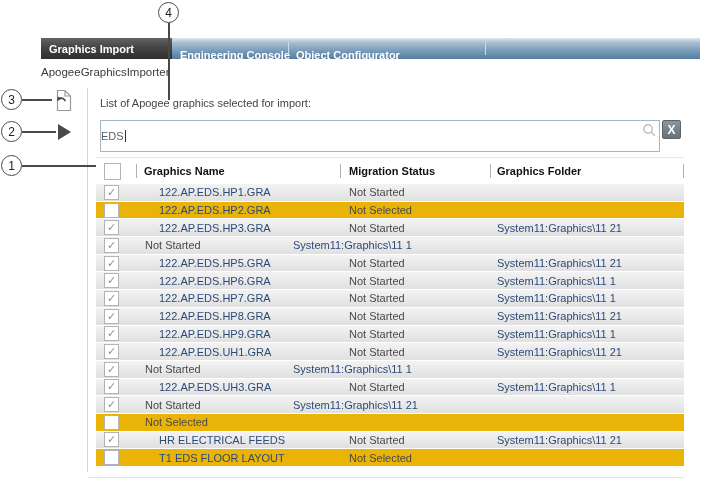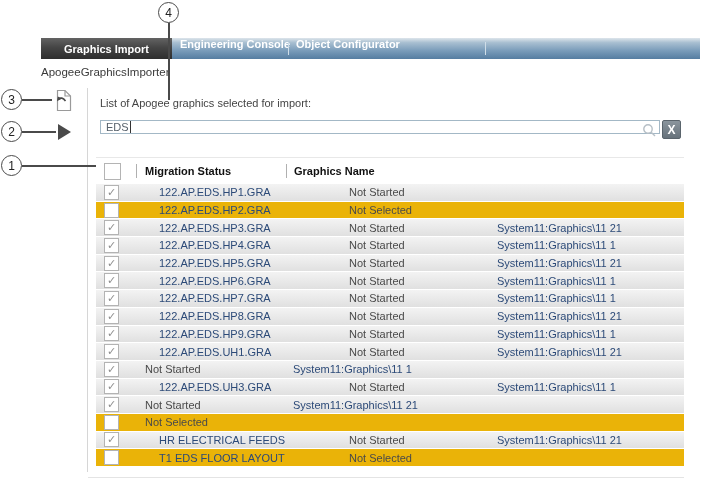--- a/index.html
+++ b/index.html
@@ -8,24 +8,24 @@
     font-family:"Liberation Sans",sans-serif;font-size:11px;color:#333;
   }
   
   .tabbar{
     position:absolute;left:41px;top:38px;width:659px;height:21px;
     background:linear-gradient(180deg,#dde5eb 0%,#a8bfd1 22%,#7a9cba 60%,#557da1 100%);
   }
   .tab-active{
     position:absolute;left:0;top:0;width:131px;height:21px;
     background:linear-gradient(180deg,#636363 0%,#454545 45%,#2e2e2e 100%);
-    color:#fff;font-weight:bold;display:flex;align-items:center;padding-left:23px;box-sizing:border-box;
+    color:#fff;font-weight:bold;display:flex;align-items:center;padding-left:8px;box-sizing:border-box;
   }
   .tab-plain{
-    position:absolute;top:0;height:33px;display:flex;
+    position:absolute;top:0;height:33px;display:flex;align-items:center;
     color:#fff;font-weight:bold;cursor:default;
   }
   .tab-ec{left:139px;}
   .tab-oc{left:255px;}
   .tab-sep{position:absolute;top:4px;width:1px;height:13px;background:#cfdde8;}
   .sep1{left:247px;} .sep2{left:444px;}
   
   .app-title{position:absolute;left:41px;top:66px;color:#3a3a3a;font-size:11.5px;}
   
   .callout{
@@ -41,22 +41,22 @@
   .lead1{left:22px;top:165px;width:74px;height:1.5px;}
   
   .rail-divider{position:absolute;left:87px;top:88px;width:1px;height:384px;background:#d6d6d6;}
   .btn-import{position:absolute;left:52px;top:89px;width:22px;height:23px;cursor:pointer;}
   .btn-run{position:absolute;left:58px;top:124px;width:13px;height:16px;cursor:pointer;}
   .bottom-line{position:absolute;left:88px;top:477px;width:596px;height:1px;background:#e4e4e4;}
   
   .list-label{position:absolute;left:100px;top:97px;color:#444;}
   
   .search-box{
-    position:absolute;left:100px;top:120px;width:560px;height:14px;box-sizing:border-box;
-    border:1px solid #a3b8c6;background:#fff;display:flex;align-items:center;padding-left:5px;
+    position:absolute;left:100px;top:120px;width:560px;height:32px;box-sizing:border-box;
+    border:1px solid #a3b8c6;background:#fff;display:flex;align-items:center;
   }
   .search-text{color:#57616b;}
   .caret{display:inline-block;width:1px;height:12px;background:#333;margin-left:1px;vertical-align:-2px;}
   .search-glass{position:absolute;right:3px;top:2px;width:14px;height:14px;}
   .clear-btn{
     position:absolute;left:662px;top:120px;width:19px;height:19px;box-sizing:border-box;
     background:linear-gradient(180deg,#8b959d 0%,#67727b 100%);
     border:1px solid #5a646c;border-radius:2px;color:#fff;font-weight:bold;font-size:12px;
     display:flex;align-items:center;justify-content:center;cursor:pointer;
   }
@@ -139,27 +139,32 @@
   </div>
   <div class="clear-btn">
     <span>X</span>
   </div>
 
   <div class="table">
     <div class="thead">
       <div class="th th-cb">
         <div class="hdr-cb"></div>
       </div>
+      <div class="th th-name">
+        <span class="vtick"></span>
+        <span>Graphics Name</span>
+      </div>
       <div class="th th-status">
         <span class="vtick"></span>
         <span>Migration Status</span>
       </div>
-      <div class="th th-name">
+      <div class="th th-folder">
         <span class="vtick"></span>
-        <span>Graphics Name</span>
+        <span>Graphics Folder</span>
+        <span class="vtick-end"></span>
       </div>
     </div>
     <div>
   <div class="trow checked">
     <div class="td td-cb">
       <div class="cb">✓</div>
     </div>
     <div class="td td-name c-name">122.AP.EDS.HP1.GRA</div>
     <div class="td td-status c-status">Not Started</div>
     <div class="td td-folder c-folder"></div>
@@ -180,21 +185,20 @@
     </div>
     <div class="td td-name c-name">122.AP.EDS.HP3.GRA</div>
     <div class="td td-status c-status">Not Started</div>
     <div class="td td-folder c-folder">System11:Graphics\11 21</div>
   </div>
 
   <div class="trow checked">
     <div class="td td-cb">
       <div class="cb">✓</div>
     </div>
-    <div class="td td-name c-name">122.AP.EDS.HP4.GRA</div>
     <div class="td td-status c-status">Not Started</div>
     <div class="td td-folder c-folder">System11:Graphics\11 1</div>
   </div>
 
   <div class="trow checked">
     <div class="td td-cb">
       <div class="cb">✓</div>
     </div>
     <div class="td td-name c-name">122.AP.EDS.HP5.GRA</div>
     <div class="td td-status c-status">Not Started</div>

